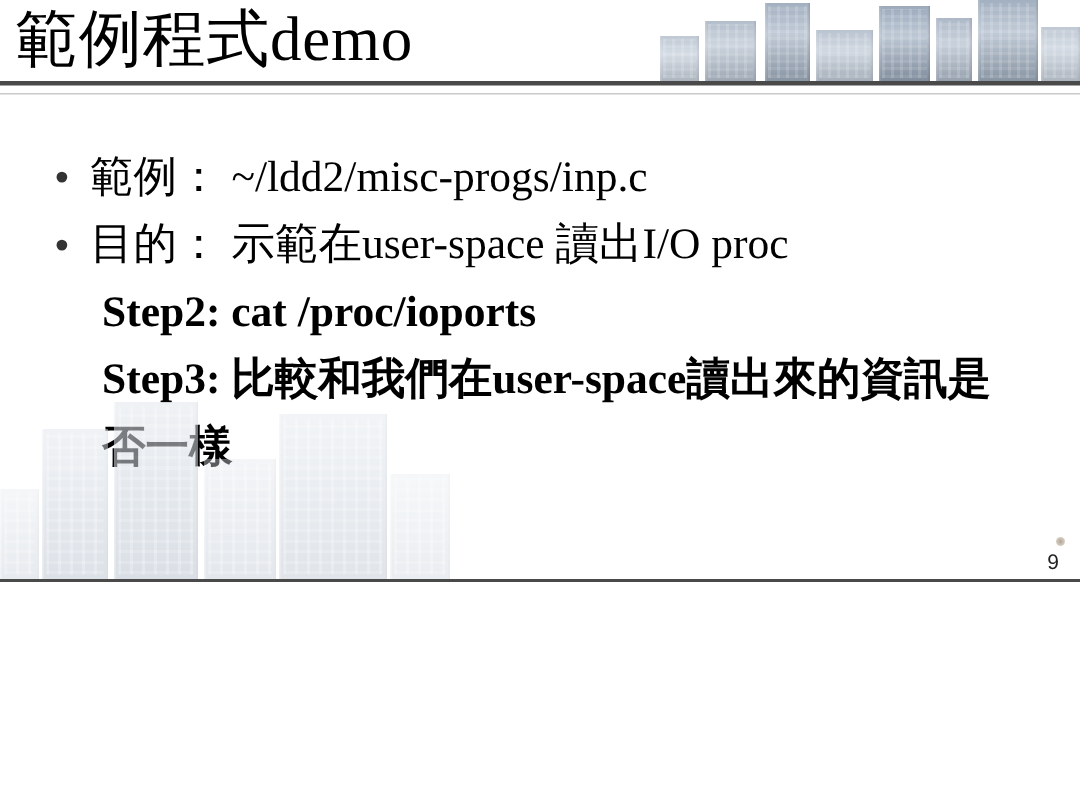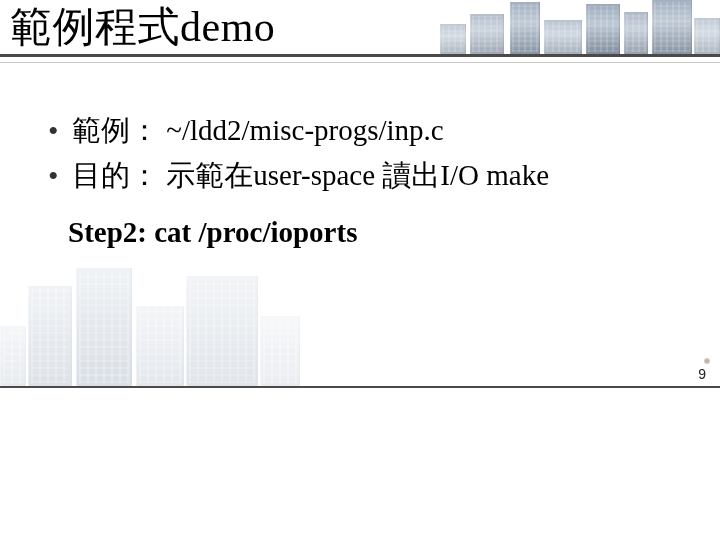--- a/index.html
+++ b/index.html
@@ -94,21 +94,21 @@
   .body {
     position: absolute;
     left: 32px;
     right: 32px;
     top: 96px;
     font-size: 29px;
     line-height: 1.55;
   }
   .body ul {
     list-style: none;
-    margin: 12px;
+    margin: 0;
     padding: 0;
   }
   .body li {
     position: relative;
     padding-left: 28px;
     margin: 0;
   }
   .body li::before {
     content: "•";
     position: absolute;
@@ -201,24 +201,25 @@
     <div class="rule-dark"></div>
     <div class="rule-light"></div>
   </div>
 
   <div class="body">
     <ul>
       <li>
         <span>範例： ~/ldd2/misc-progs/inp.c</span>
       </li>
       <li>
-        <span>目的： 示範在user-space 讀出I/O make</span>
+        <span>目的： 示範在user-space 讀出I/O proc</span>
       </li>
     </ul>
     <div class="cont">Step2: cat /proc/ioports</div>
+    <div class="cont">Step3: 比較和我們在user-space讀出來的資訊是否一樣</div>
   </div>
 
   <div class="footer-skyline">
     <div class="fb fa"></div>
       <div class="fb fb2"></div>
       <div class="fb fc"></div>
     <div class="fb fd"></div>
       <div class="fb fe"></div>
       <div class="fb ff"></div>
   </div>

